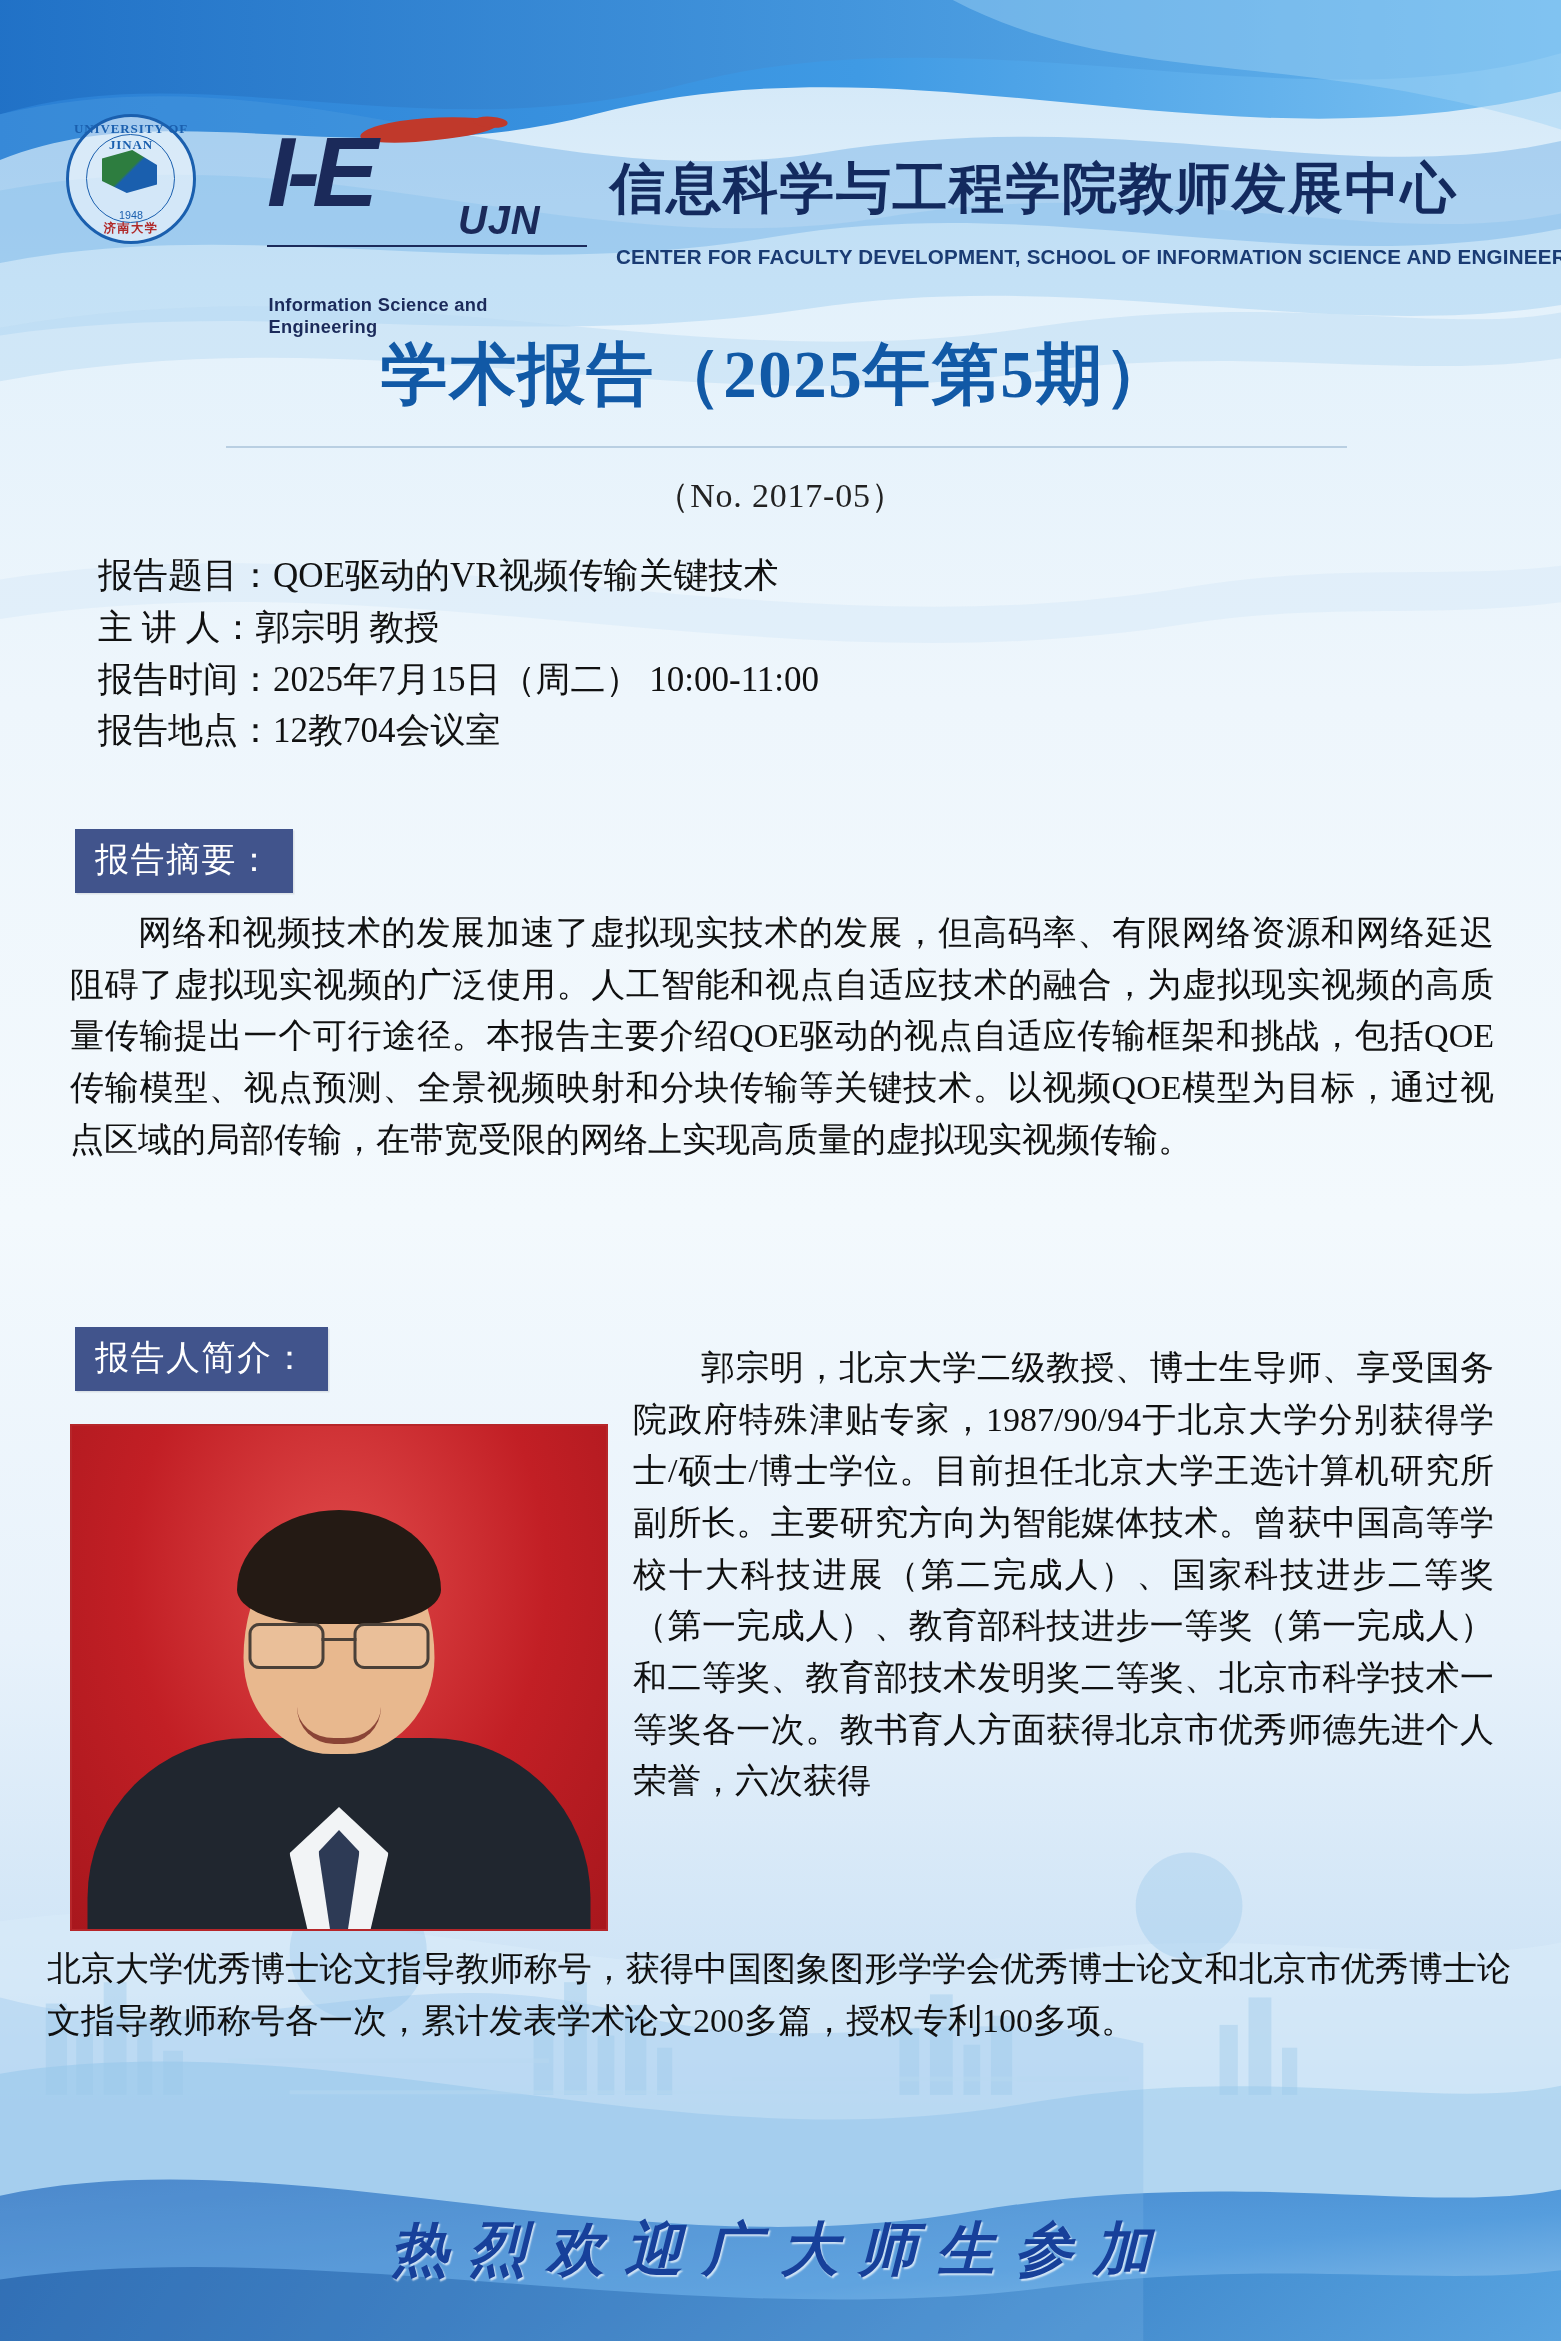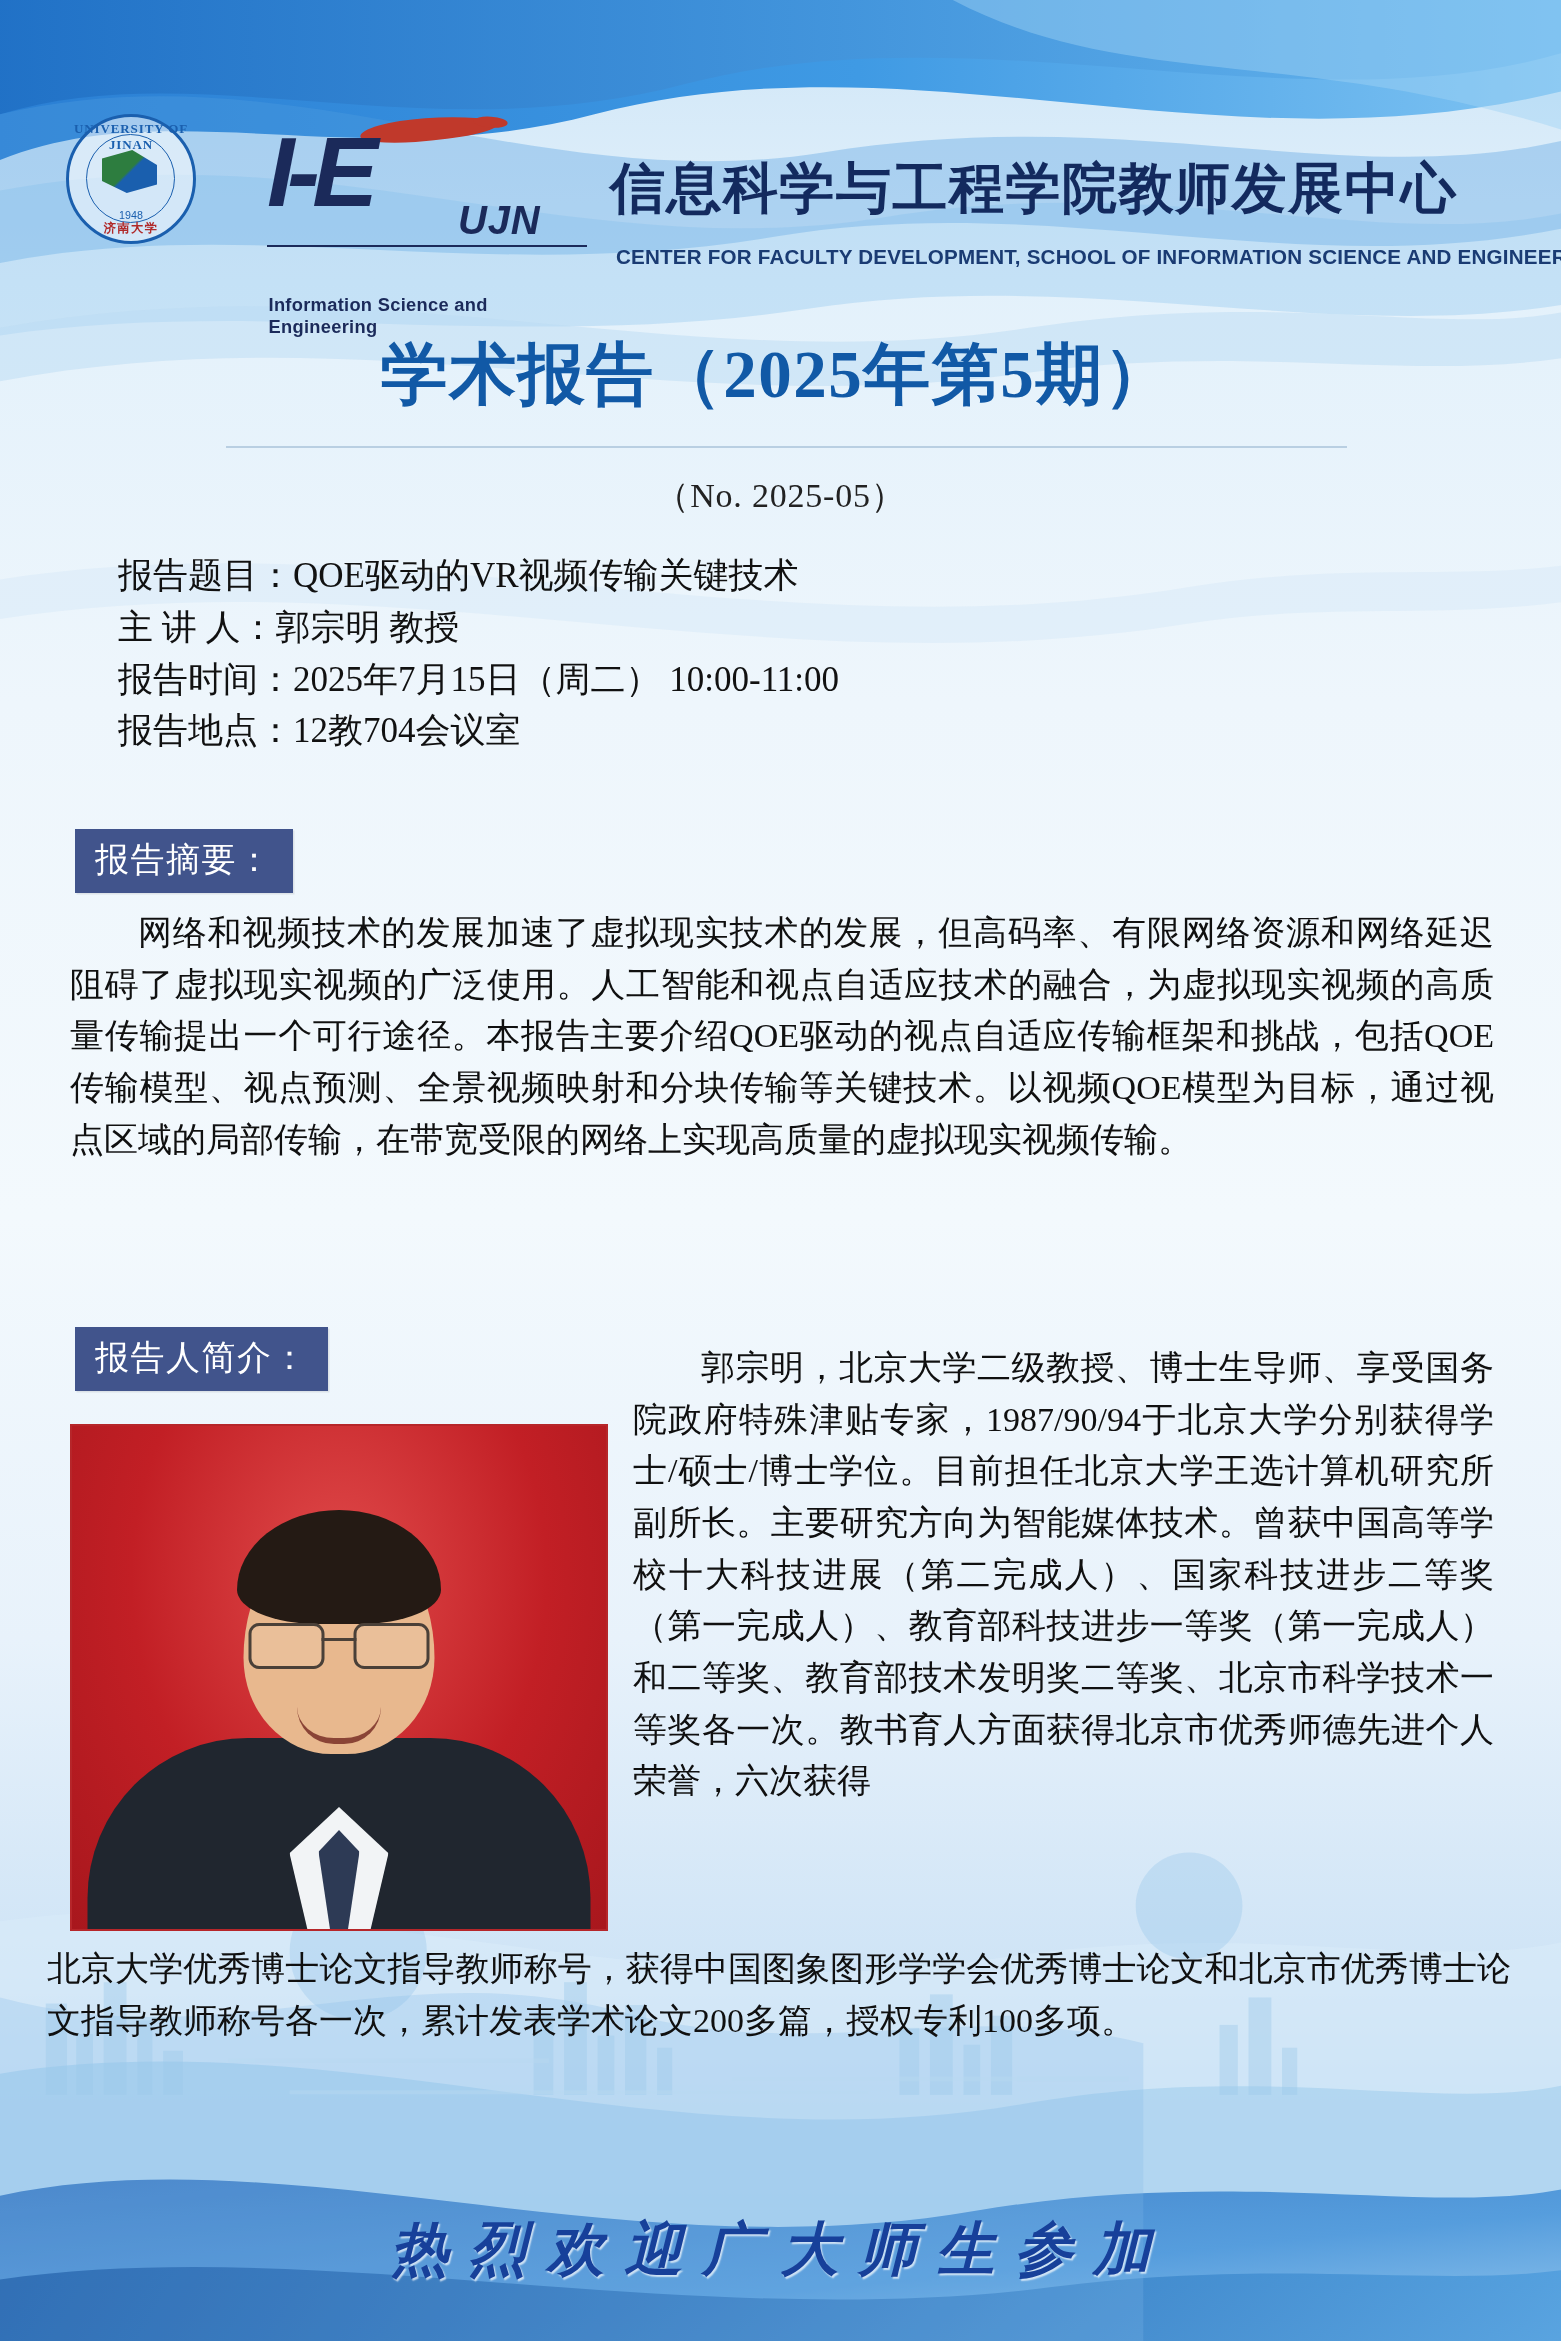--- a/index.html
+++ b/index.html
@@ -226,21 +226,21 @@
     left: 98px;
     top: 550px;
     width: 1372px;
   }
   .meta-line {
     font-size: 35px;
     color: #111;
     line-height: 1.48;
     white-space: nowrap;
   }
-  .meta-line .label { letter-spacing: 0px; margin-left: 20px; }
+  .meta-line .label { letter-spacing: 0px; }
   .meta-line .value { }
 
   
   .tag {
     position: absolute;
     background: #41548c;
     color: #ffffff;
     font-size: 34px;
     padding: 7.6px 20px 10.7px 20px;
     letter-spacing: 1.5px;
@@ -488,21 +488,21 @@
       <div class="rule"></div>
       <div class="subtitle">Information Science and Engineering</div>
     </div>
 
     <div class="head-cn">信息科学与工程学院教师发展中心</div>
     <div class="head-en">CENTER FOR FACULTY DEVELOPMENT, SCHOOL OF INFORMATION SCIENCE AND ENGINEERING</div>
   </div>
 
   <div class="main-title">学术报告（2025年第5期）</div>
   <div class="title-rule"></div>
-  <div class="sub-no">（No. 2025-05）</div>
+  <div class="sub-no">（No. 2017-05）</div>
 
   <div class="meta">
     <div class="meta-line">
       <span class="label">报告题目：</span><span class="value">QOE驱动的VR视频传输关键技术</span>
     </div>
     <div class="meta-line">
       <span class="label">主 讲 人：</span><span class="value">郭宗明 教授</span>
     </div>
     <div class="meta-line">
       <span class="label">报告时间：</span><span class="value">2025年7月15日（周二） 10:00-11:00</span>

